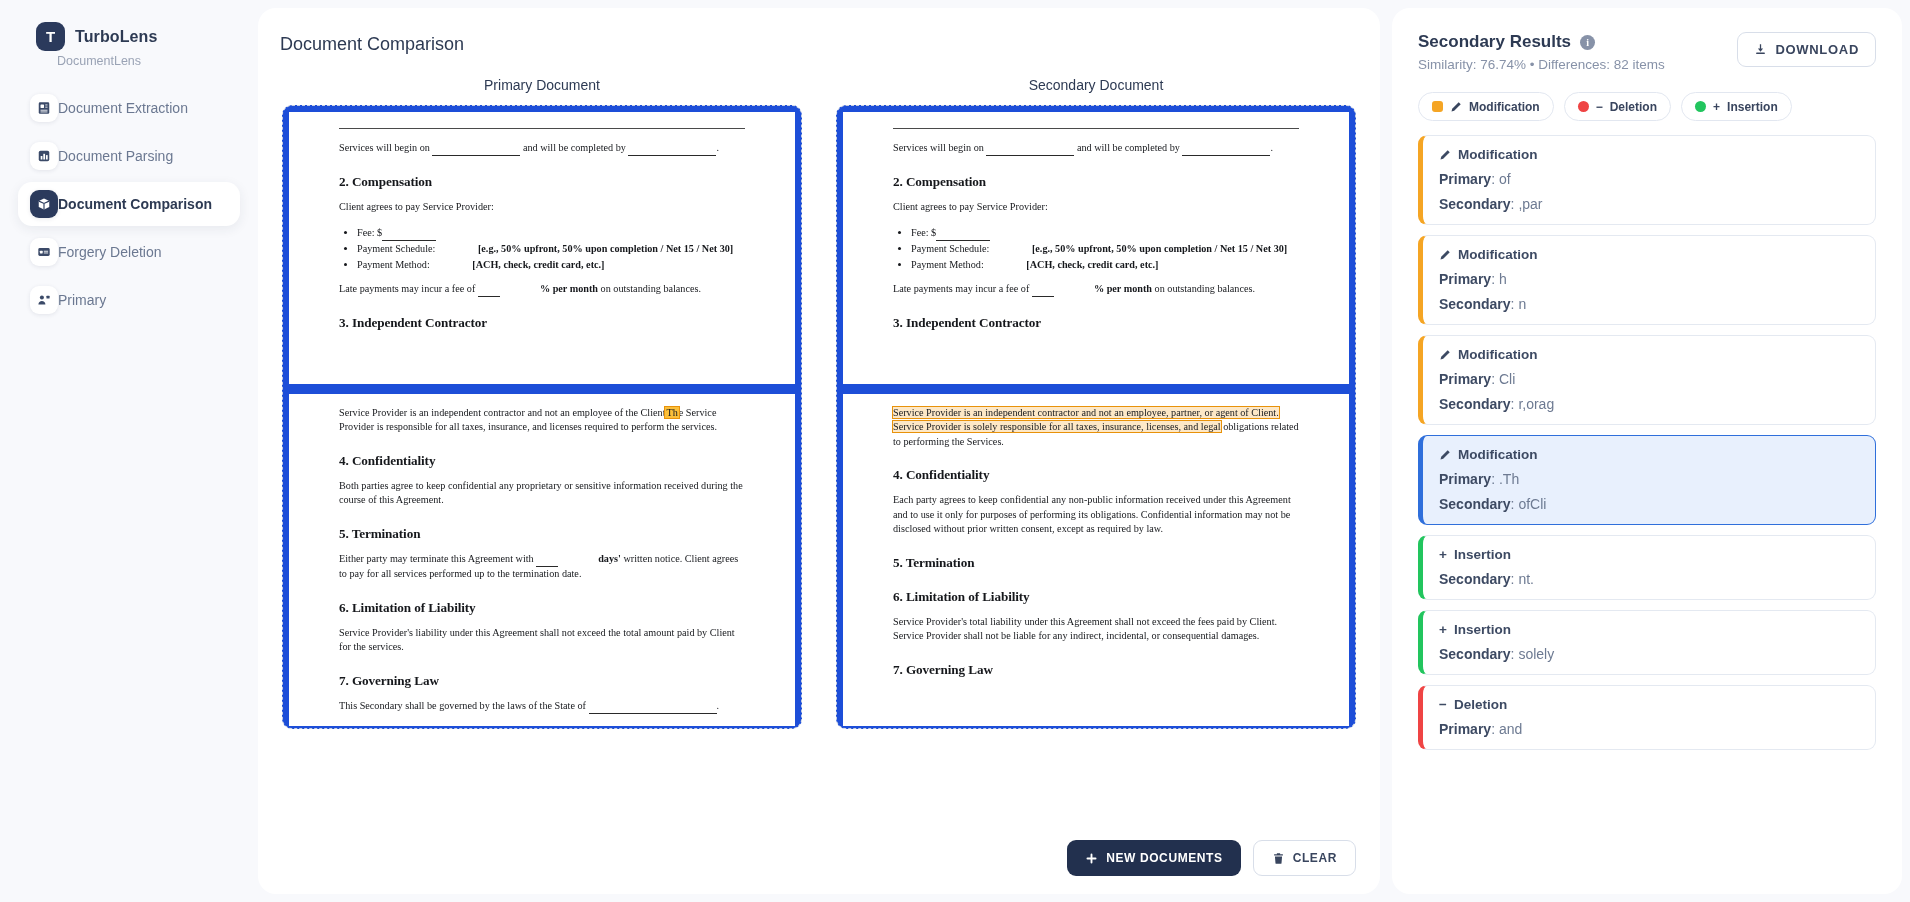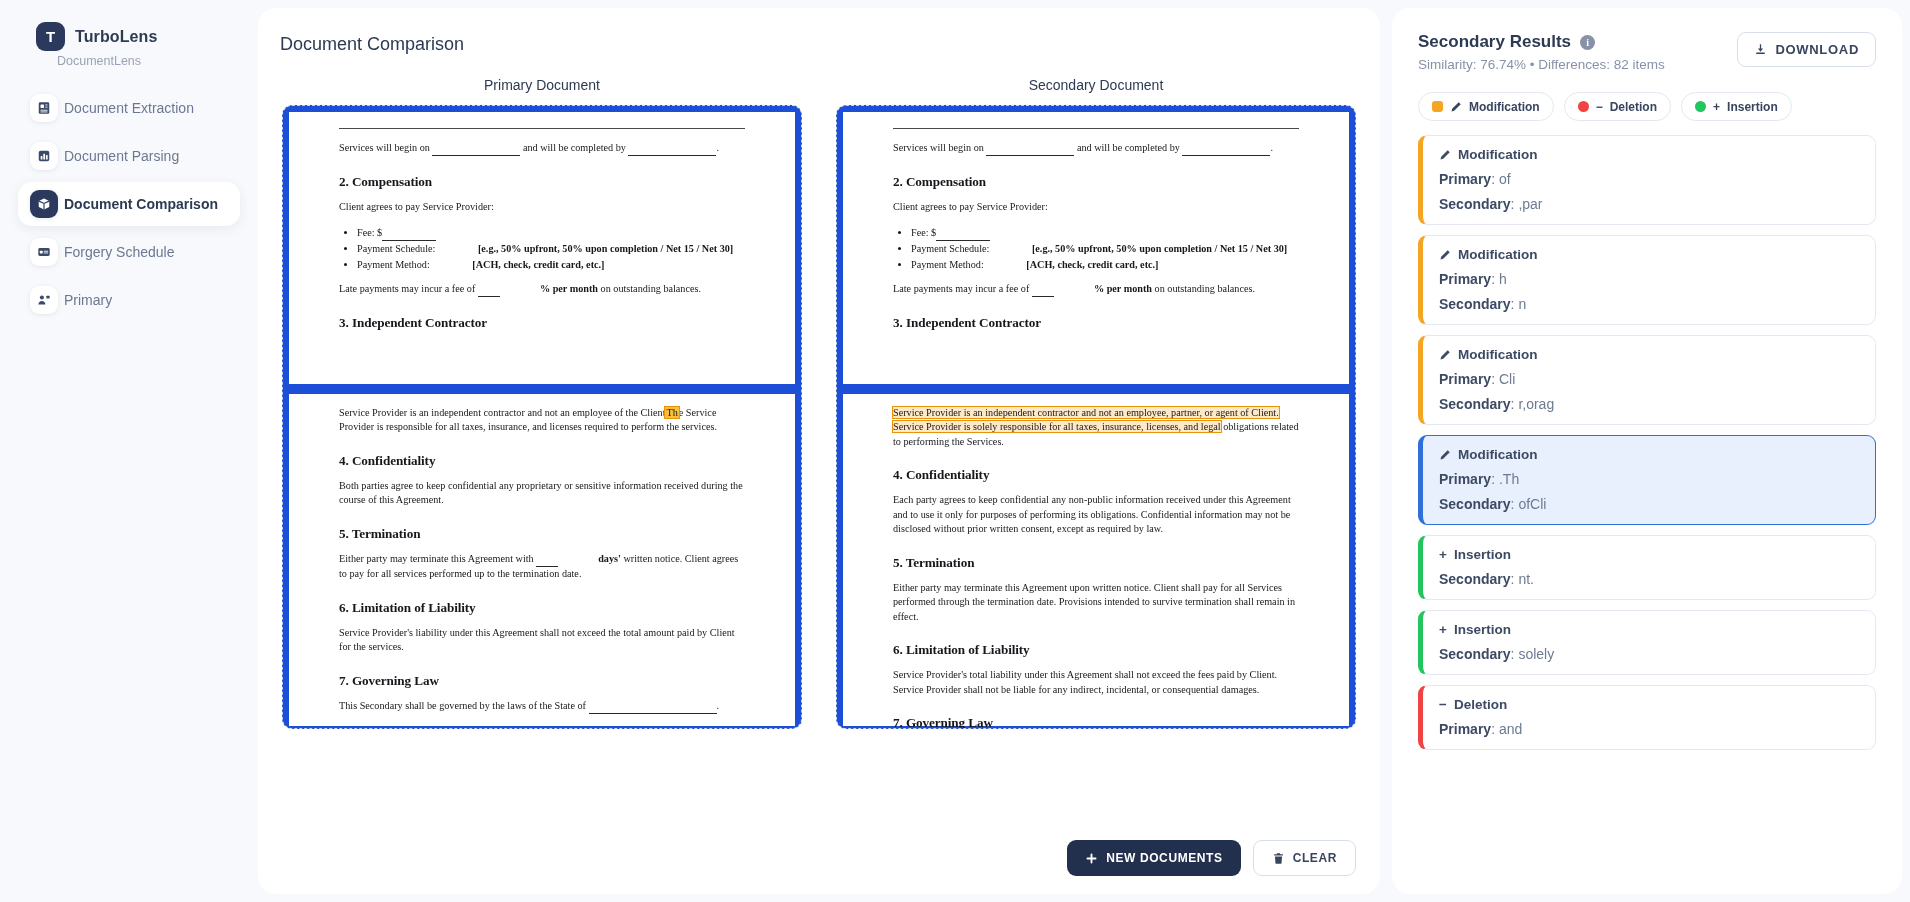--- a/index.html
+++ b/index.html
@@ -17,21 +17,21 @@
   .brand-logo {
     width: 29px; height: 29px; border-radius: 9px; background: #2b3a5c;
     display: flex; align-items: center; justify-content: center;
     color: #fff; font-weight: 700; font-size: 15px;
   }
   .brand-name { font-size: 16px; font-weight: 700; color: #2d3a53; letter-spacing: .1px; }
   .brand-sub { font-size: 12.5px; color: #9aa3b5; padding: 3px 0 0 39px; }
 
   .nav { margin-top: 18px; }
   .nav-item {
-    display: flex; align-items: center; gap: 6px;
+    display: flex; align-items: center; gap: 0;
     height: 44px; padding: 0 12px; margin: 4px 0;
     border-radius: 14px; cursor: pointer;
   }
   .nav-item.active { background: #ffffff; box-shadow: 0 3px 12px rgba(40,50,80,.08); }
   .nav-ico {
     width: 28px; height: 28px; flex: 0 0 28px; border-radius: 9px;
     background: #ffffff; box-shadow: 0 1px 4px rgba(40,50,80,.10);
     display: flex; align-items: center; justify-content: center;
     color: #3b4a68;
   }
@@ -188,21 +188,21 @@
 
       <div class="nav-item">
         <span class="nav-ico">
           <svg viewBox="0 0 16 16" fill="currentColor">
               <rect x="1.5" y="3.5" width="13" height="9" rx="1.6"></rect>
               <rect x="3.3" y="6.6" width="3.2" height="3" rx=".5" fill="#fff"></rect>
               <rect x="7.8" y="6.6" width="4.9" height="1" fill="#fff"></rect>
               <rect x="7.8" y="8.6" width="4.9" height="1" fill="#fff"></rect>
             </svg>
         </span>
-        <span class="nav-label">Forgery Schedule</span>
+        <span class="nav-label">Forgery Deletion</span>
       </div>
 
 
       <div class="nav-item">
         <span class="nav-ico">
           <svg viewBox="0 0 16 16" fill="currentColor">
               <circle cx="5.6" cy="5.2" r="2.3"></circle>
               <path d="M1.6 13c0-2.3 1.8-3.8 4-3.8s4 1.5 4 3.8z"></path>
               <rect x="10.8" y="3.2" width="3.6" height="3" rx=".6"></rect>
             </svg>
@@ -295,21 +295,20 @@
               <h3>3. Independent Contractor</h3>
             </div>
 
             <div class="page p2">
               <p>
                 <span class="hl-mod">Service Provider is an independent contractor and not an employee, partner, or agent of Client. Service Provider is solely responsible for all taxes, insurance, licenses, and legal</span><span> obligations related to performing the Services.</span>
               </p>
               <h3>4. Confidentiality</h3>
               <p>Each party agrees to keep confidential any non-public information received under this Agreement and to use it only for purposes of performing its obligations. Confidential information may not be disclosed without prior written consent, except as required by law.</p>
               <h3>5. Termination</h3>
-              <p>Either party may terminate this Agreement upon written notice. Client shall pay for all Services performed through the termination date. Provisions intended to survive termination shall remain in effect.</p>
               <h3>6. Limitation of Liability</h3>
               <p>Service Provider's total liability under this Agreement shall not exceed the fees paid by Client. Service Provider shall not be liable for any indirect, incidental, or consequential damages.</p>
               <h3>7. Governing Law</h3>
 
             </div>
           </div>
         </div>
       </div>
 
       <div class="actions">

